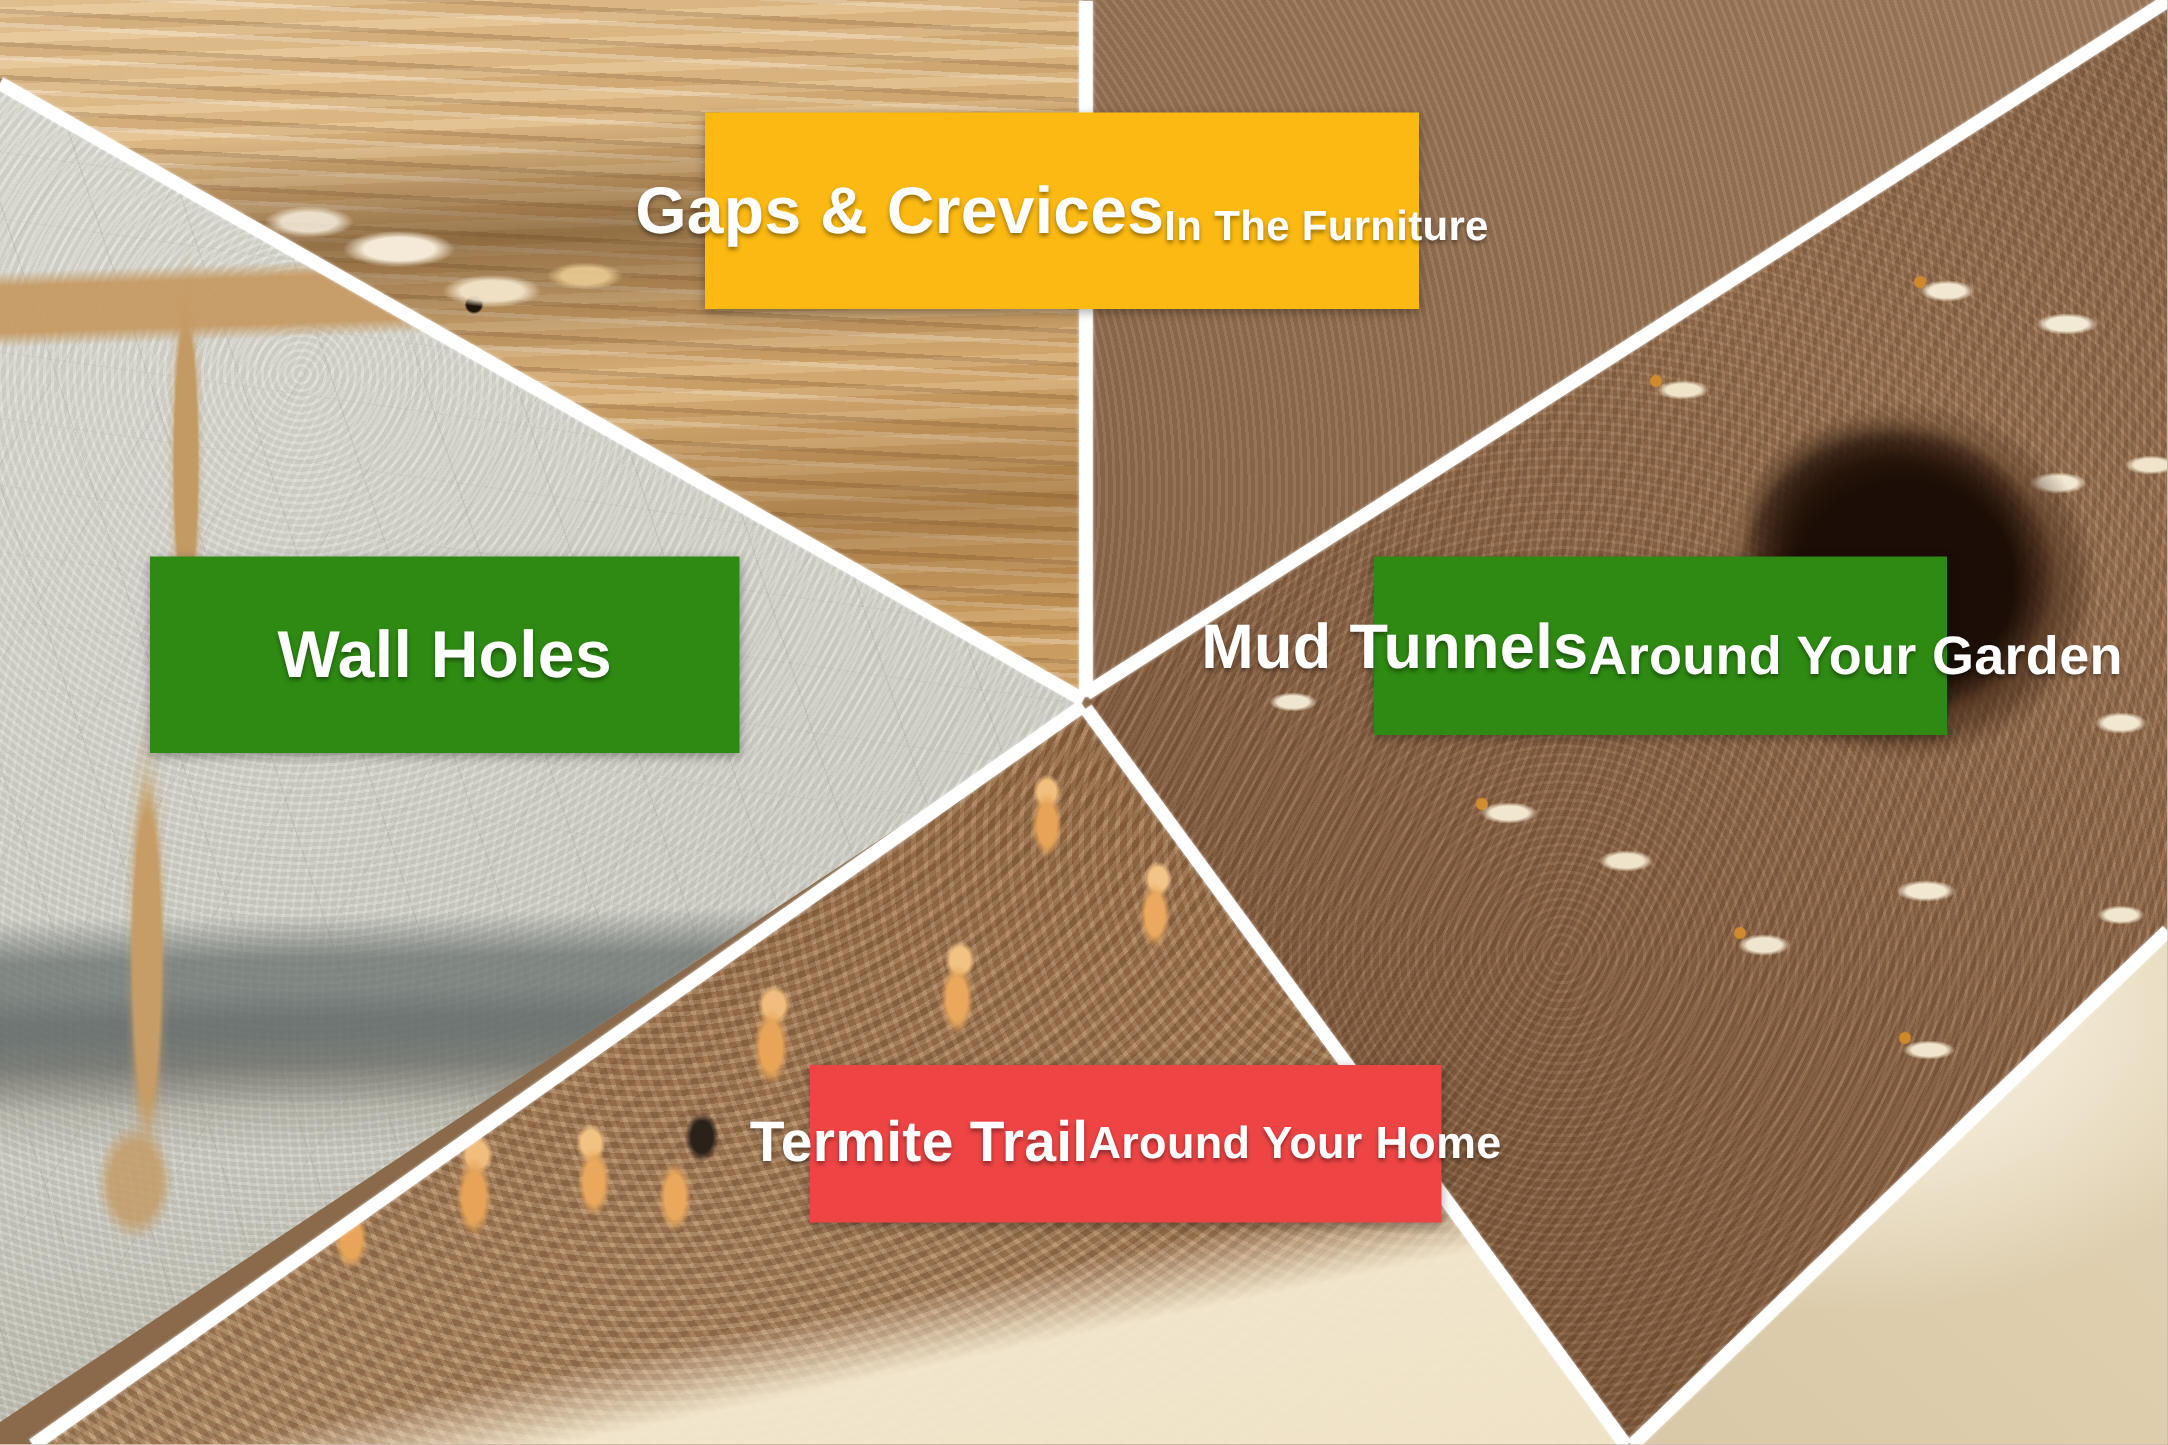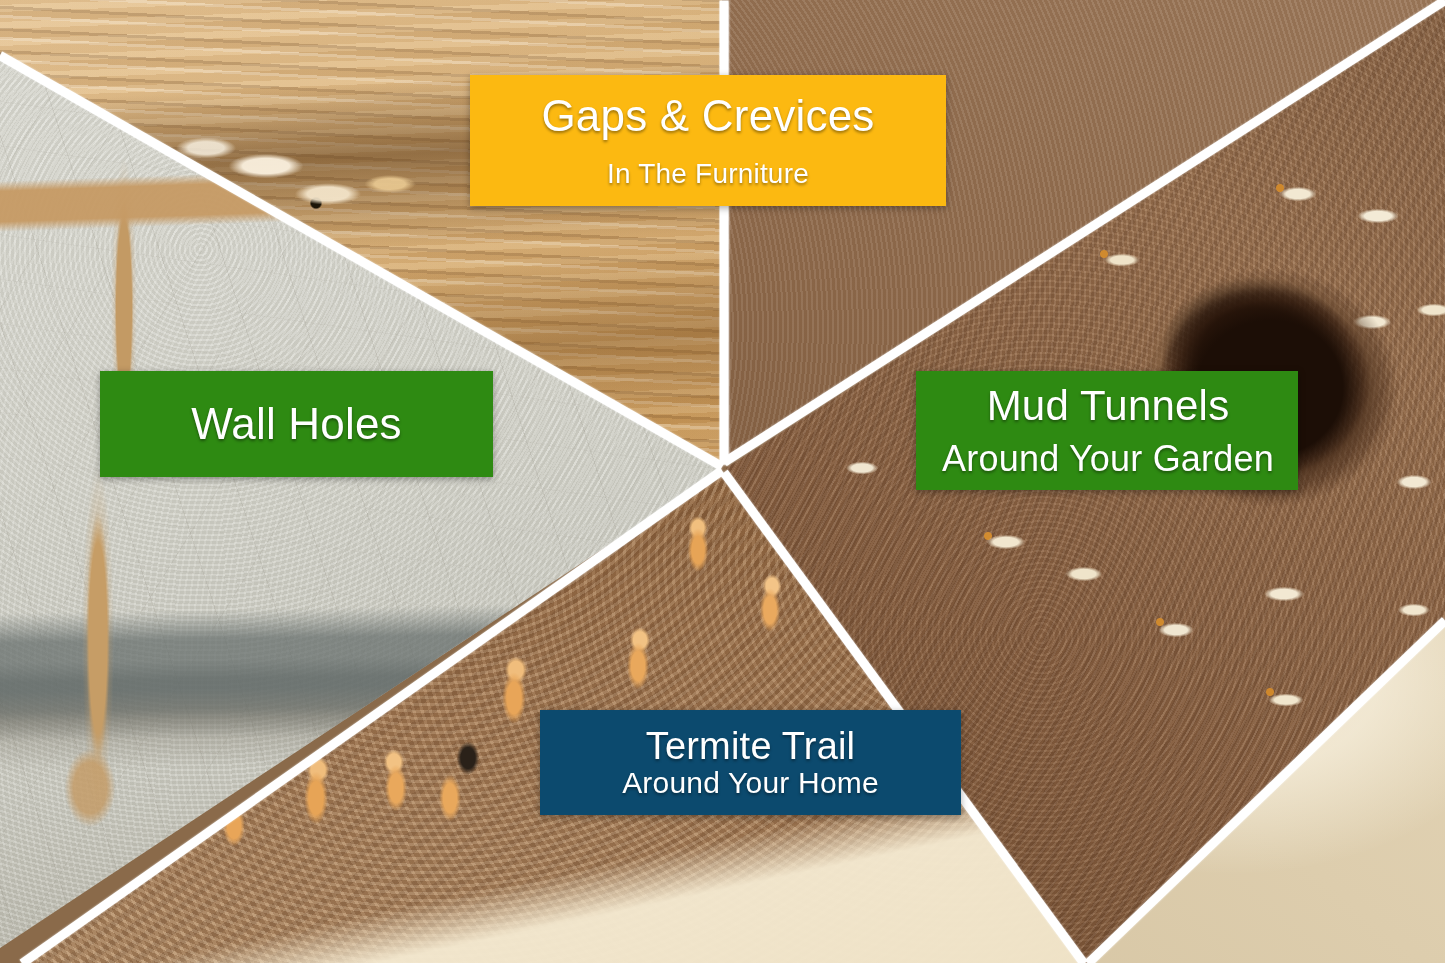--- a/index.html
+++ b/index.html
@@ -170,59 +170,59 @@
     position:absolute;
     background:#ffffff;
     transform-origin:0 50%;
     box-shadow:0 0 2px rgba(255,255,255,.8);
   }
 
   
   .chip {
     position:absolute;
     display:flex;
-    flex-direction:column;
+    flex-direction:row;
     align-items:center;
     justify-content:center;
     color:#ffffff;
     text-align:center;
-    font-weight:normal;
+    font-weight:bold;
     letter-spacing:.2px;
     line-height:1.04;
     text-shadow:0 2px 3px rgba(0,0,0,.40);
     box-shadow:0 2px 7px rgba(0,0,0,.35);
     padding:6px 14px;
     white-space:nowrap;
   }
   .chip .l1 { display:block; }
   .chip .l2 { display:block; }
 
   #chip-gaps {
     left:470px; top:75px; width:476px; height:131px;
     background:#FCB911; font-size:44px;
   }
   #chip-gaps .l1 { font-size:44px; }
   #chip-gaps .l2 { font-size:28px; margin-top:20px; }
 
   #chip-wall {
-    left:100px; top:371px; width:393px; height:106px;
+    left:100px; top:371px; width:393px; height:131px;
     background:#2E8A12; font-size:44px;
   }
 
   #chip-mud {
     left:916px; top:371px; width:382px; height:119px;
     background:#2E8A12;
     padding-left:16px;
   }
   #chip-mud .l1 { font-size:42px; }
   #chip-mud .l2 { font-size:36px; margin-top:12px; }
 
   #chip-trail {
     left:540px; top:710px; width:421px; height:105px;
-    background:#0c4a6e;
+    background:#ef4444;
   }
   #chip-trail .l1 { font-size:38px; }
   #chip-trail .l2 { font-size:30px; margin-top:1px; }
 </style>
 </head>
 <body>
 
 <div id="stage">
 
   <div class="panel" id="panel-wood">

